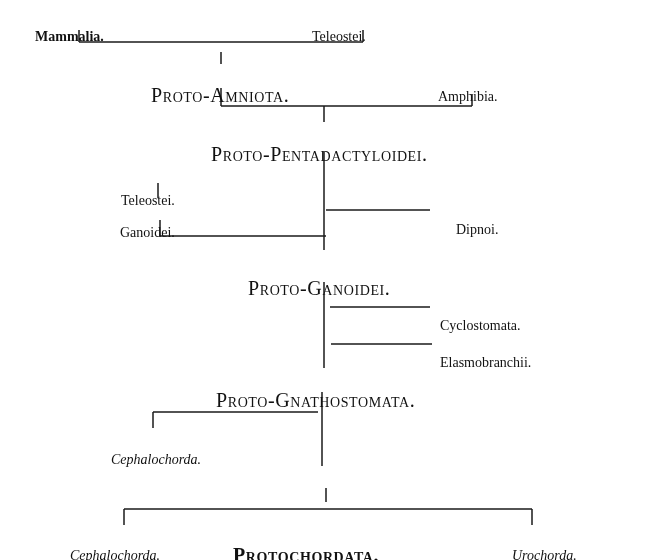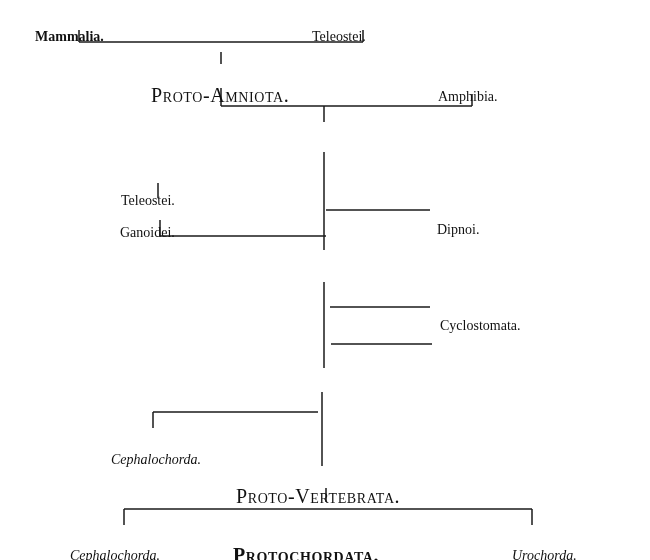--- a/index.html
+++ b/index.html
@@ -66,30 +66,33 @@
     <line x1="124" y1="509" x2="124" y2="525"></line>
     <line x1="532" y1="509" x2="532" y2="525"></line>
   </svg>
 
   <span class="label bold" style="left:35px; top:8px;">Mammalia.</span>
   <span class="label" style="left:312px; top:8px;">Teleostei.</span>
 
   <span class="label sc" style="left:151px; top:66px;">Proto-Amniota.</span>
   <span class="label" style="left:438px; top:68px;">Amphibia.</span>
 
+  <span class="label sc" style="left:211px; top:125px;">Proto-Pentadactyloidei.</span>
 
   <span class="label" style="left:121px; top:172px;">Teleostei.</span>
   <span class="label" style="left:120px; top:204px;">Ganoidei.</span>
-  <span class="label" style="left:437px; top:201px;">Dipnoi.</span>
+  <span class="label" style="left:456px; top:201px;">Dipnoi.</span>
 
+  <span class="label sc" style="left:248px; top:259px;">Proto-Ganoidei.</span>
 
   <span class="label" style="left:440px; top:297px;">Cyclostomata.</span>
+  <span class="label" style="left:440px; top:334px;">Elasmobranchii.</span>
 
+  <span class="label sc" style="left:216px; top:371px;">Proto-Gnathostomata.</span>
 
   <span class="label it" style="left:111px; top:431px;">Cephalochorda.</span>
 
-  <span class="label sc" style="left:236px; top:467px;">Proto-Vertebrata.</span>
 
   <span class="label it" style="left:70px; top:527px;">Cephalochorda.</span>
   <span class="label sc bold" style="left:233px; top:526px;">Protochordata.</span>
   <span class="label it" style="left:512px; top:527px;">Urochorda.</span>
 
 </div>
 
 </body></html>

